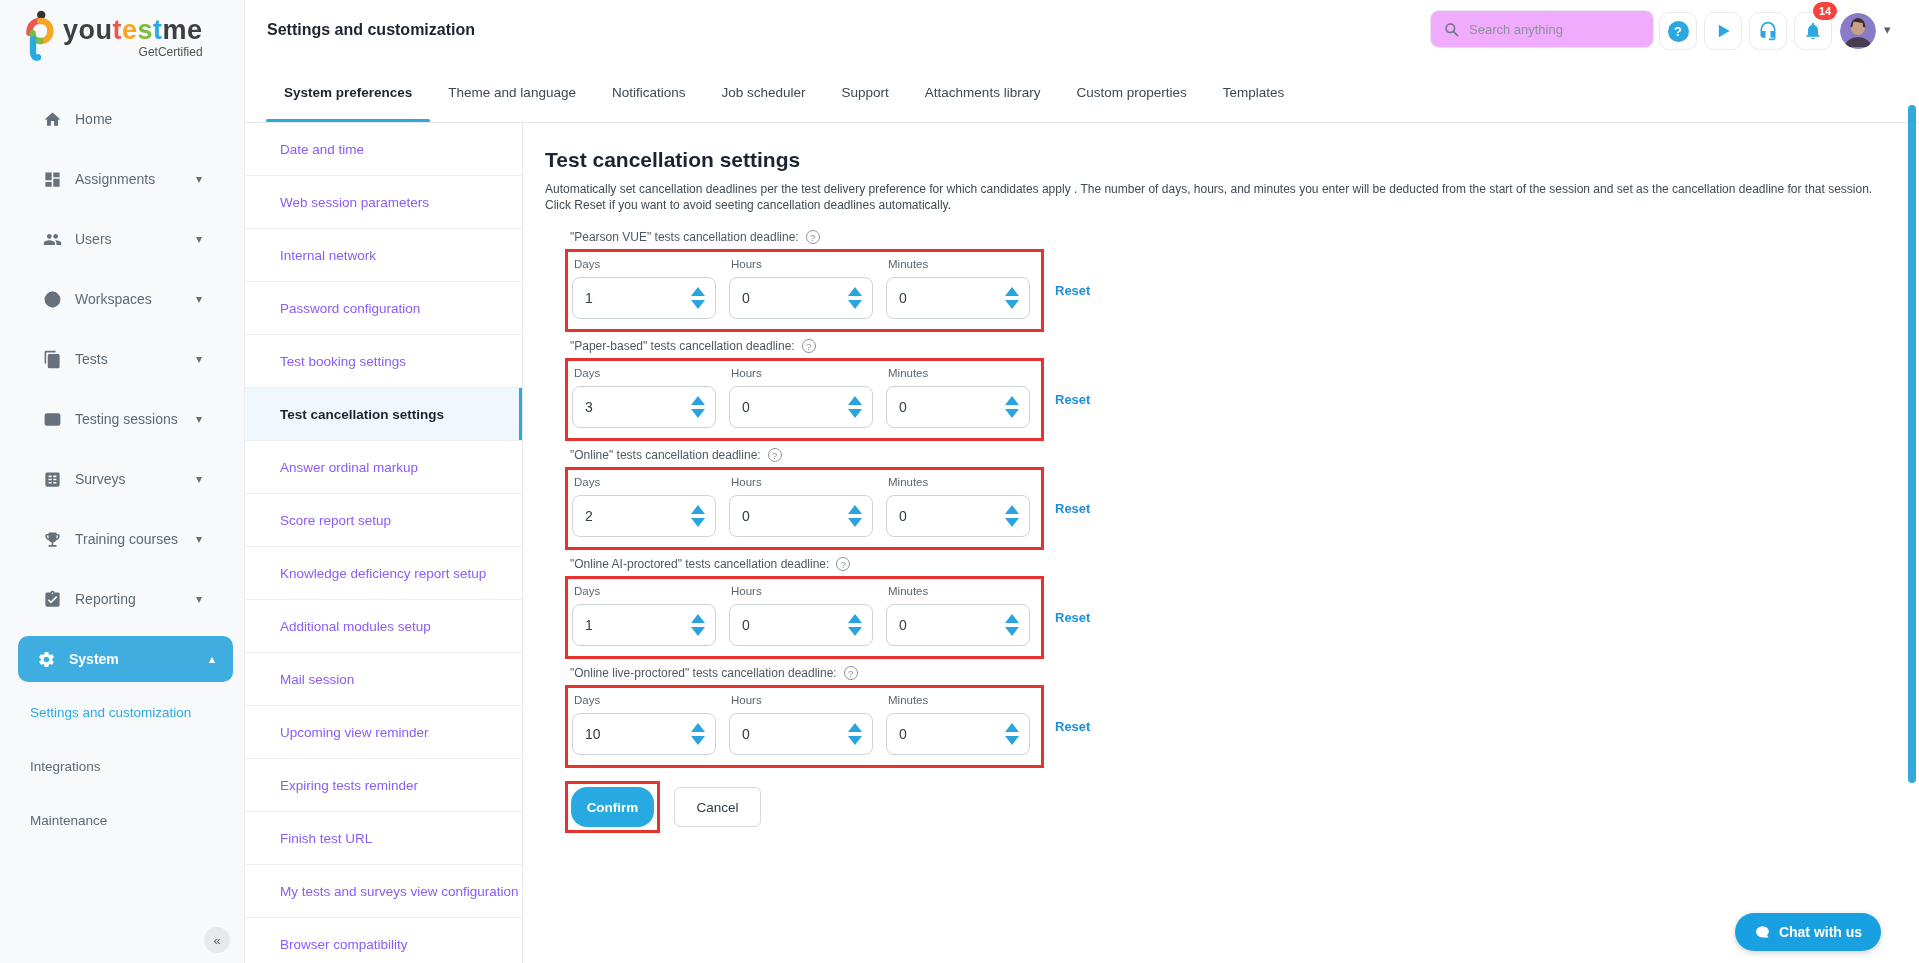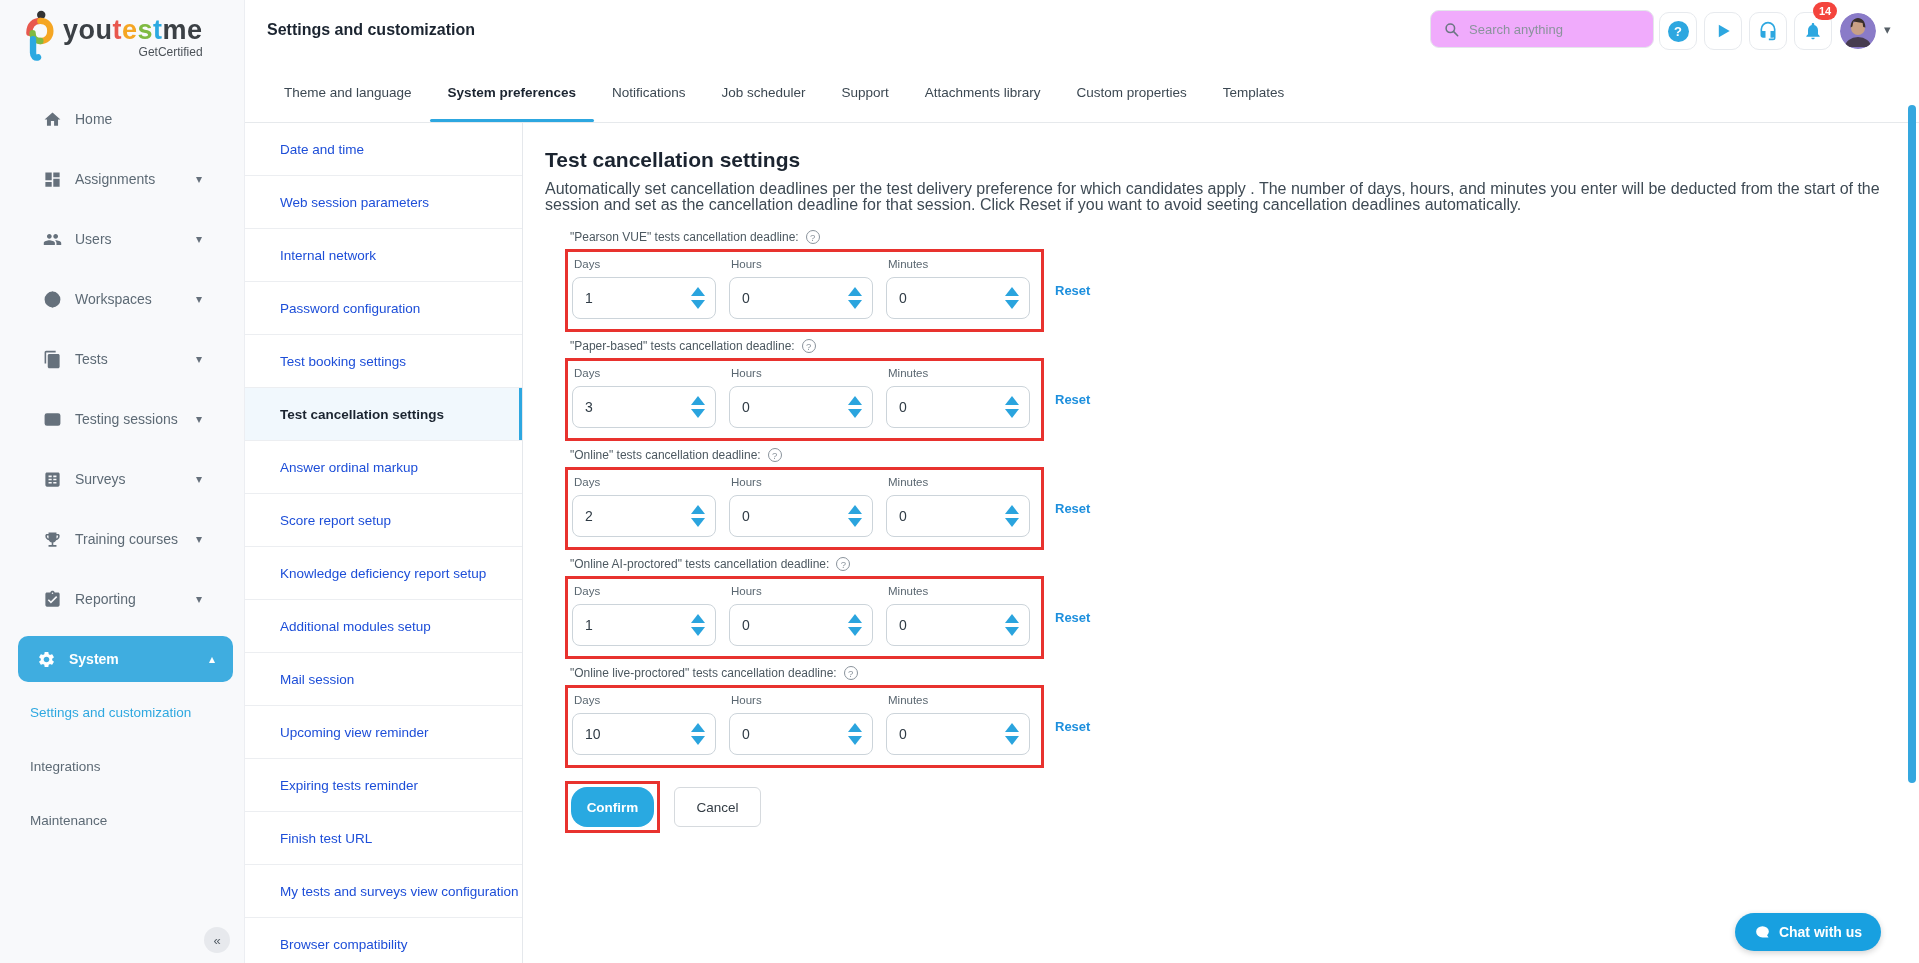--- a/index.html
+++ b/index.html
@@ -40,28 +40,28 @@
   .avatar-chevron { position:absolute; left:1639px; top:22px; font-size:13px; color:#555e66; cursor:pointer; }
 
   
   .tabs { position:absolute; left:245px; top:62px; width:1674px; height:61px; background:#fff; border-bottom:1px solid #e6e9ec; display:flex; align-items:stretch; padding-left:21px; }
   .tab { position:relative; display:flex; align-items:center; padding:0 18px; font-size:13.5px; color:#3c4852; cursor:pointer; }
   .tab.active { font-weight:bold; color:#1b2430; }
   .tab.active::after { content:""; position:absolute; left:0; right:0; bottom:0; height:3px; background:#2da7e0; border-radius:2px; }
 
   
   .settings-menu { position:absolute; left:245px; top:123px; width:278px; height:840px; background:#fff; border-right:1px solid #e5e8ec; overflow:hidden; }
-  .menu-item { height:53px; display:flex; align-items:center; padding-left:35px; font-size:13.5px; color:#1d4ed8; border-bottom:1px solid #eceef1; cursor:pointer; position:relative; }
+  .menu-item { height:53px; display:flex; align-items:center; padding-left:35px; font-size:13.5px; color:#8b5cf6; border-bottom:1px solid #eceef1; cursor:pointer; position:relative; }
   .menu-item.active { background:#f1f8fd; color:#1b2430; font-weight:bold; }
   .menu-item.active::after { content:""; position:absolute; right:0; top:0; bottom:0; width:3px; background:#2da7e0; }
 
   
   .content { position:absolute; left:523px; top:123px; width:1380px; height:840px; background:#fff; padding:25px 0 0 22px; }
   .page-title { font-size:21px; font-weight:bold; color:#1b2430; }
-  .page-desc { margin-top:9px; width:1352px; font-size:16px; line-height:16px; color:#3e4a54; }
+  .page-desc { margin-top:9px; width:1352px; font-size:12px; line-height:16px; color:#3e4a54; }
   .sections { margin-top:17px; }
   .section { margin-bottom:7px; }
   .section-label-row { margin-left:25px; display:flex; align-items:center; gap:7px; font-size:12px; color:#4c5860; }
   .q-icon { width:14px; height:14px; border:1px solid #8a939c; border-radius:50%; color:#8a939c; font-size:9.5px; display:inline-flex; align-items:center; justify-content:center; cursor:pointer; }
   .box-row { display:flex; align-items:center; margin-top:5px; }
   .red-box { margin-left:20px; width:479px; height:83px; border:3px solid #e8322e; display:flex; padding:6px 0 0 4px; }
   .field-group { width:172px; margin-right:13px; }
   .field-label { font-size:11.5px; color:#5a6771; margin-left:2px; }
   .num-box { margin-top:7px; width:144px; height:42px; border:1px solid #ccd4da; border-radius:8px; background:#fff; display:flex; align-items:center; padding:0 10px 0 12px; }
   .num-box input { width:70px; border:none; outline:none; font-size:14px; color:#2f3b45; font-family:"Liberation Sans", sans-serif; background:transparent; }
@@ -233,22 +233,22 @@
         <circle cx="18" cy="18" r="18" fill="#8a7bc8"></circle>
         <path d="M5 34 a13 10 0 0 1 26 0 z" fill="#473c50"></path>
         <circle cx="18" cy="15" r="7" fill="#c9a085"></circle>
         <path d="M10.6 14.5 c0-6 3.4-9.5 7.4-9.5 s7.4 3.5 7.4 9.5 l-2.2-.6 -.6-4 -9.2-1.4 -1 5z" fill="#3a2f2b"></path>
       </svg>
   </div>
   <div class="avatar-chevron">▾</div>
 </div>
 
 <div class="tabs">
+  <div class="tab active">System preferences</div>
   <div class="tab">Theme and language</div>
-  <div class="tab active">System preferences</div>
   <div class="tab">Notifications</div>
   <div class="tab">Job scheduler</div>
   <div class="tab">Support</div>
   <div class="tab">Attachments library</div>
   <div class="tab">Custom properties</div>
   <div class="tab">Templates</div>
 </div>
 
 <div class="settings-menu">
   <div class="menu-item">Date and time</div>

